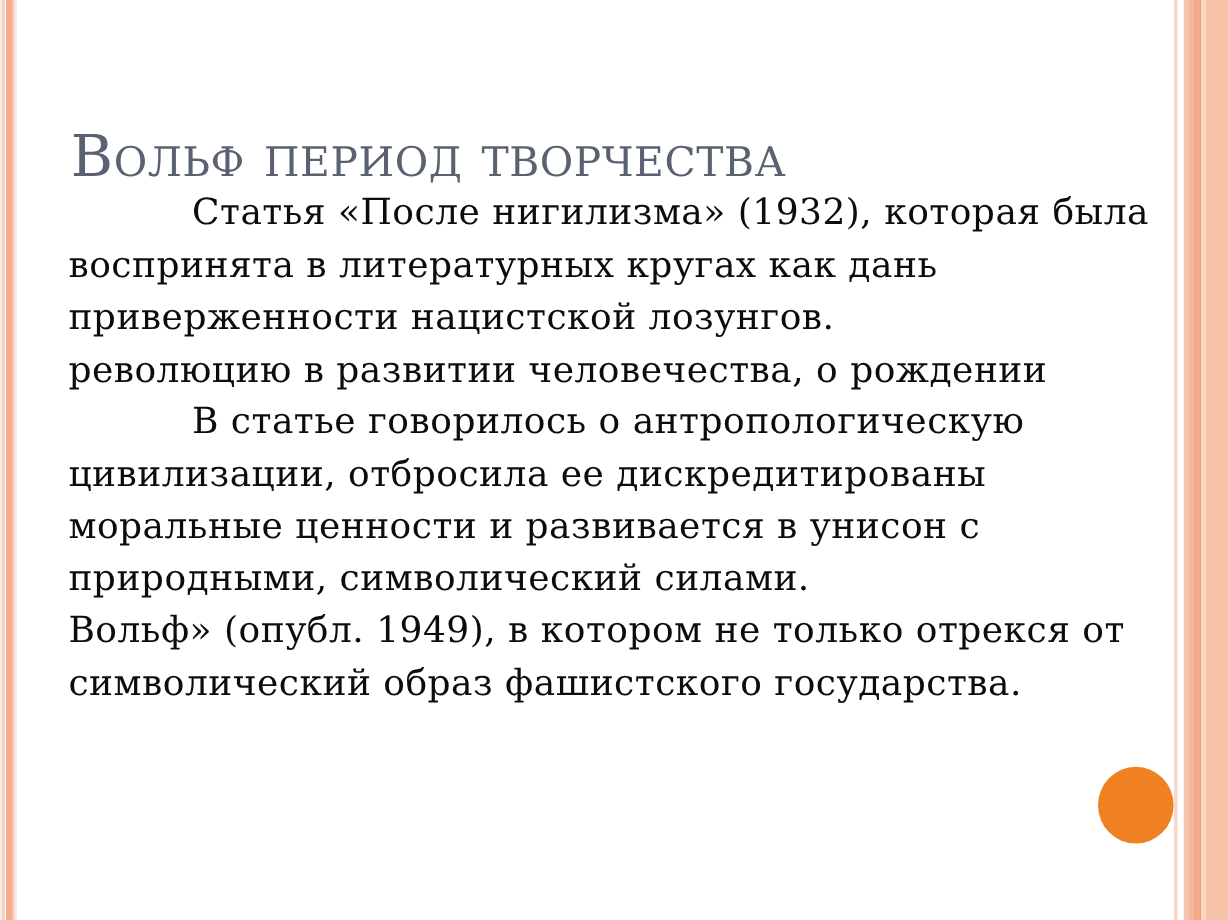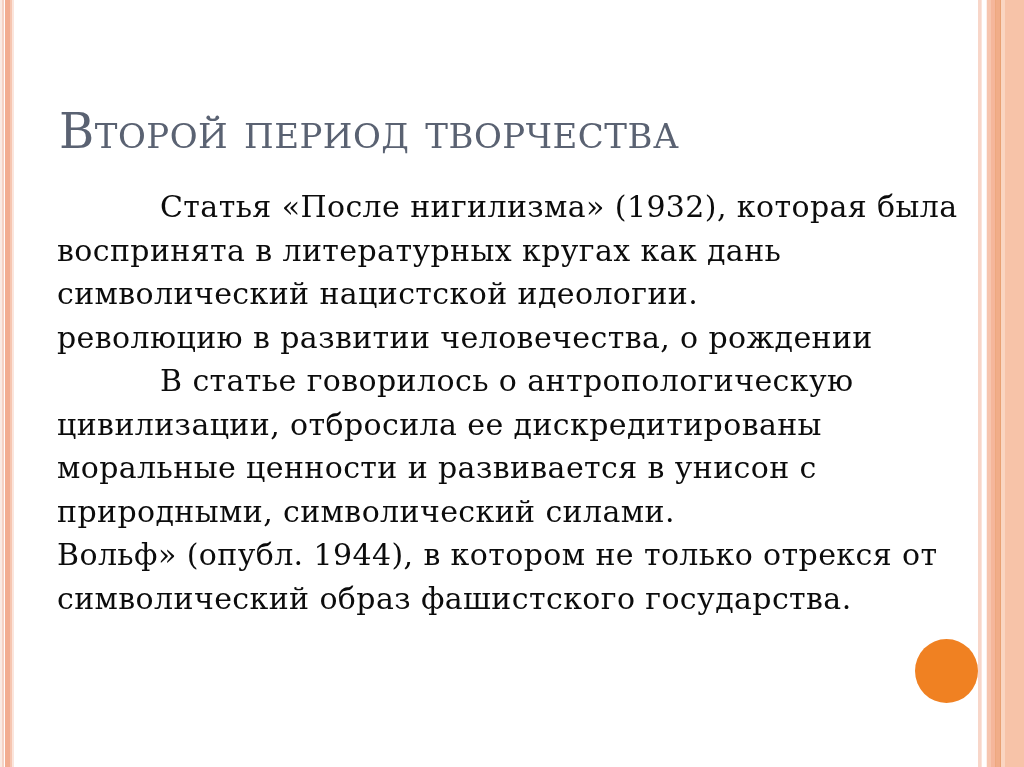--- a/index.html
+++ b/index.html
@@ -77,53 +77,52 @@
 
   .body-text {
     position: absolute;
     left: 57px; top: 156px;
     width: 925px;
     font-size: 30px;
     line-height: 43.5px;
     letter-spacing: 0.4px;
     color: var(--text_color, #0c0c0c);
     z-index: 2;
-    margin-top: 29px;
   }
   .body-text .line {
     white-space: nowrap;
     height: 43.5px;
   }
   .body-text .line.first {
     text-indent: 103px;
   }
 </style>
 </head>
 <body>
 
 <div class="slide">
 
   <div class="border-left"></div>
   <div class="border-right"></div>
   <div class="circle"></div>
 
-  <h1 class="title">Второй период творчества</h1>
+  <h1 class="title">Вольф период творчества</h1>
 
   <div class="body-text">
     <div>
       <div class="line first">Статья «После нигилизма» (1932), которая была</div>
       <div class="line">воспринята в литературных кругах как дань</div>
-      <div class="line">символический нацистской идеологии.</div>
+      <div class="line">приверженности нацистской лозунгов.</div>
     </div>
     <div>
       <div class="line">революцию в развитии человечества, о рождении</div>
       <div class="line first">В статье говорилось о антропологическую</div>
       <div class="line">цивилизации, отбросила ее дискредитированы</div>
       <div class="line">моральные ценности и развивается в унисон с</div>
       <div class="line">природными, символический силами.</div>
     </div>
     <div>
-      <div class="line">Вольф» (опубл. 1944), в котором не только отрекся от</div>
+      <div class="line">Вольф» (опубл. 1949), в котором не только отрекся от</div>
       <div class="line">символический образ фашистского государства.</div>
     </div>
   </div>
 
 </div>
 
 </body></html>

